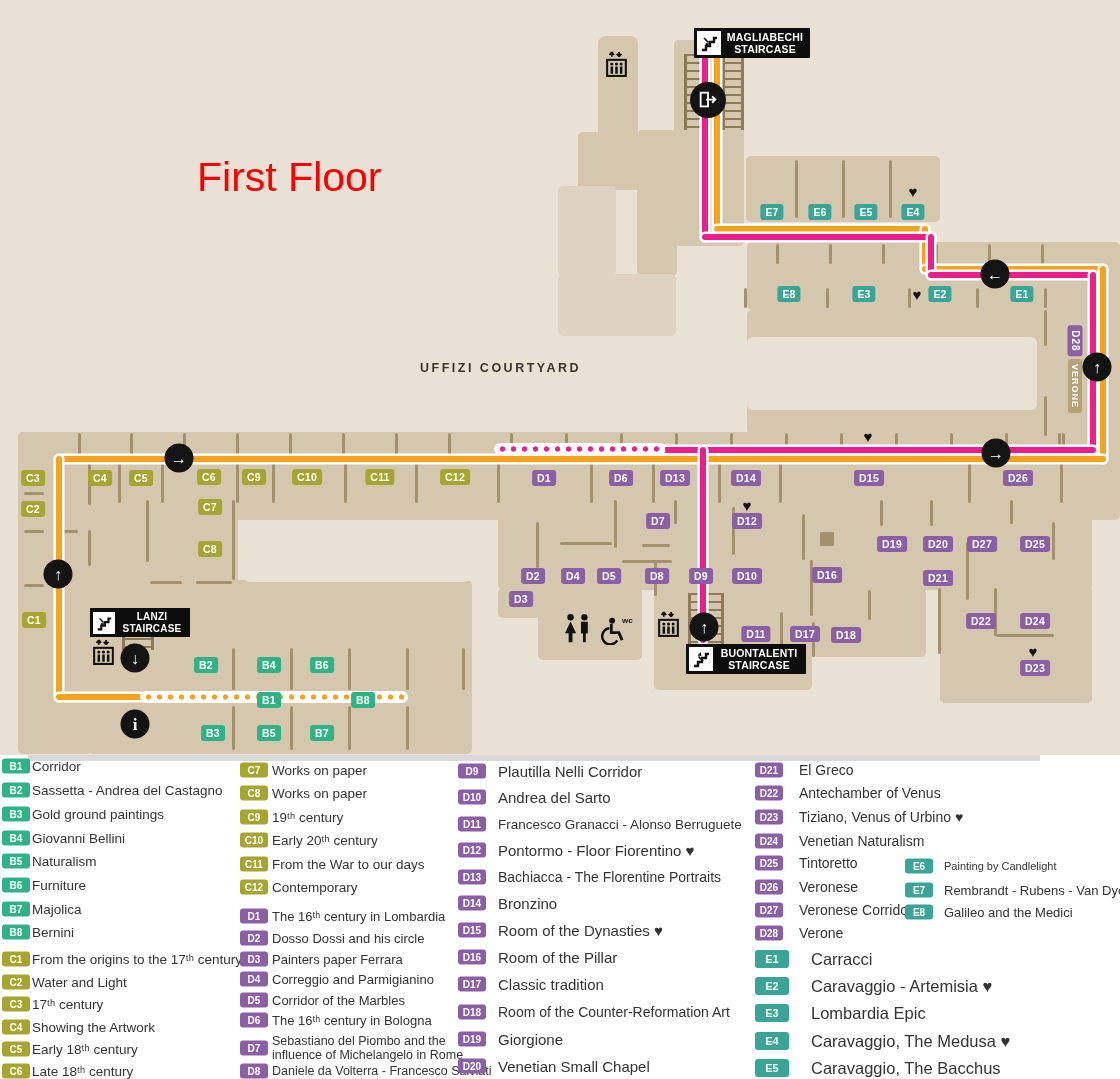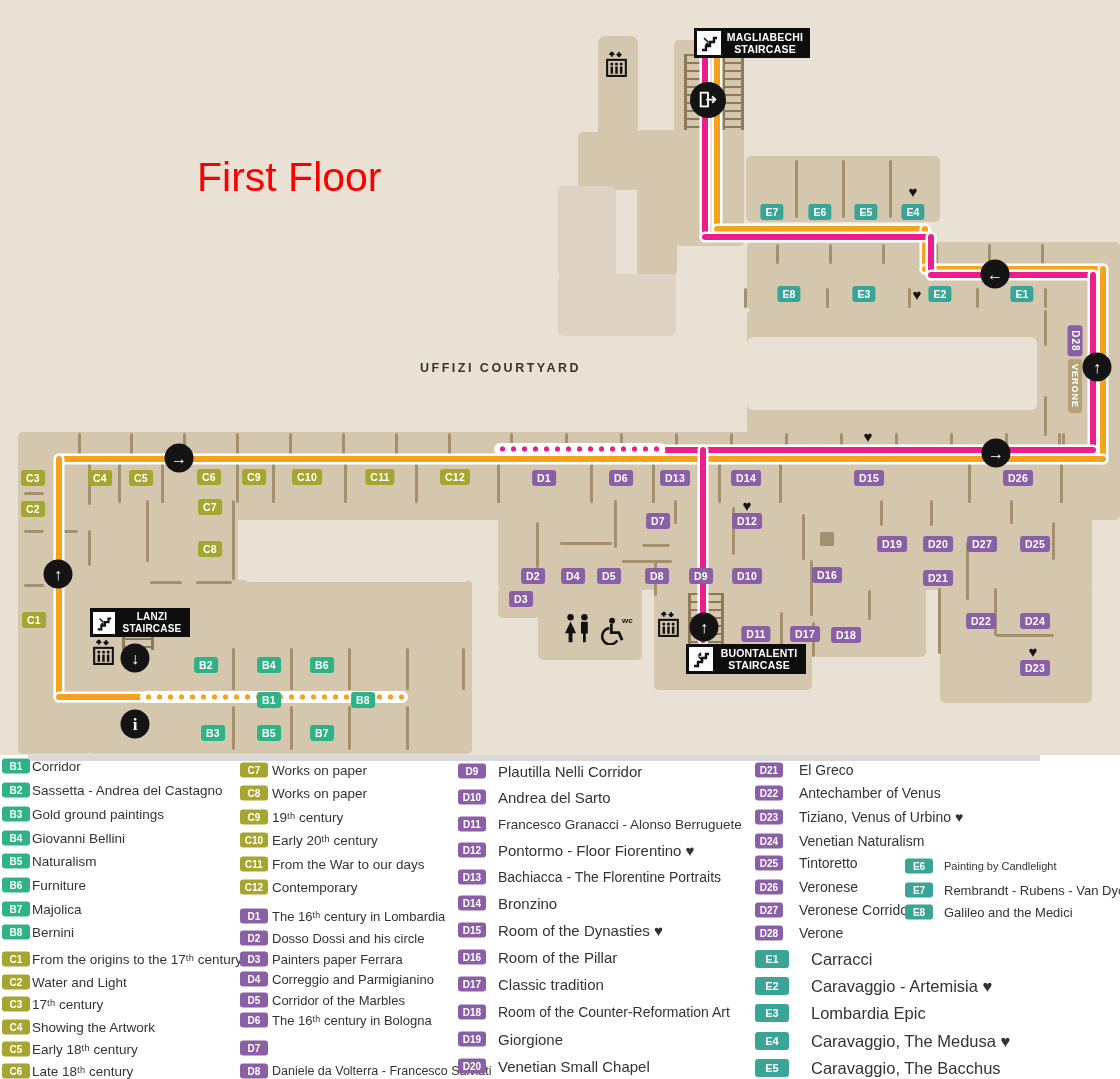--- a/index.html
+++ b/index.html
@@ -386,20 +386,21 @@
       <div class="lg-label" style="left: 272px; top: 183px; font-size: 13px;">Dosso Dossi and his circle</div>
       <div class="lg-badge g-d" style="left: 240px; top: 204px;">D3</div>
       <div class="lg-label" style="left: 272px; top: 204px; font-size: 13px;">Painters paper Ferrara</div>
       <div class="lg-badge g-d" style="left: 240px; top: 224px;">D4</div>
       <div class="lg-label" style="left: 272px; top: 224px; font-size: 13px;">Correggio and Parmigianino</div>
       <div class="lg-badge g-d" style="left: 240px; top: 245px;">D5</div>
       <div class="lg-label" style="left: 272px; top: 245px; font-size: 13px;">Corridor of the Marbles</div>
       <div class="lg-badge g-d" style="left: 240px; top: 265px;">D6</div>
       <div class="lg-label" style="left: 272px; top: 265px; font-size: 13px;">The 16ᵗʰ century in Bologna</div>
       <div class="lg-badge g-d" style="left: 240px; top: 293px;">D7</div>
+      <div class="lg-label wrap" style="left: 272px; top: 293px;">Sebastiano del Piombo and the influence of Michelangelo in Rome</div>
       <div class="lg-badge g-d" style="left: 240px; top: 316px;">D8</div>
       <div class="lg-label" style="left: 272px; top: 316px; font-size: 12.5px;">Daniele da Volterra - Francesco Salviati</div>
       <div class="lg-badge g-d" style="left: 458px; top: 16px;">D9</div>
       <div class="lg-label" style="left: 498px; top: 16px; font-size: 15px;">Plautilla Nelli Corridor</div>
       <div class="lg-badge g-d" style="left: 458px; top: 42px;">D10</div>
       <div class="lg-label" style="left: 498px; top: 42px; font-size: 15px;">Andrea del Sarto</div>
       <div class="lg-badge g-d" style="left: 458px; top: 69px;">D11</div>
       <div class="lg-label" style="left: 498px; top: 69px; font-size: 13.5px;">Francesco Granacci - Alonso Berruguete</div>
       <div class="lg-badge g-d" style="left: 458px; top: 95px;">D12</div>
       <div class="lg-label" style="left: 498px; top: 95px; font-size: 15px;">Pontormo - Floor Fiorentino ♥</div>

